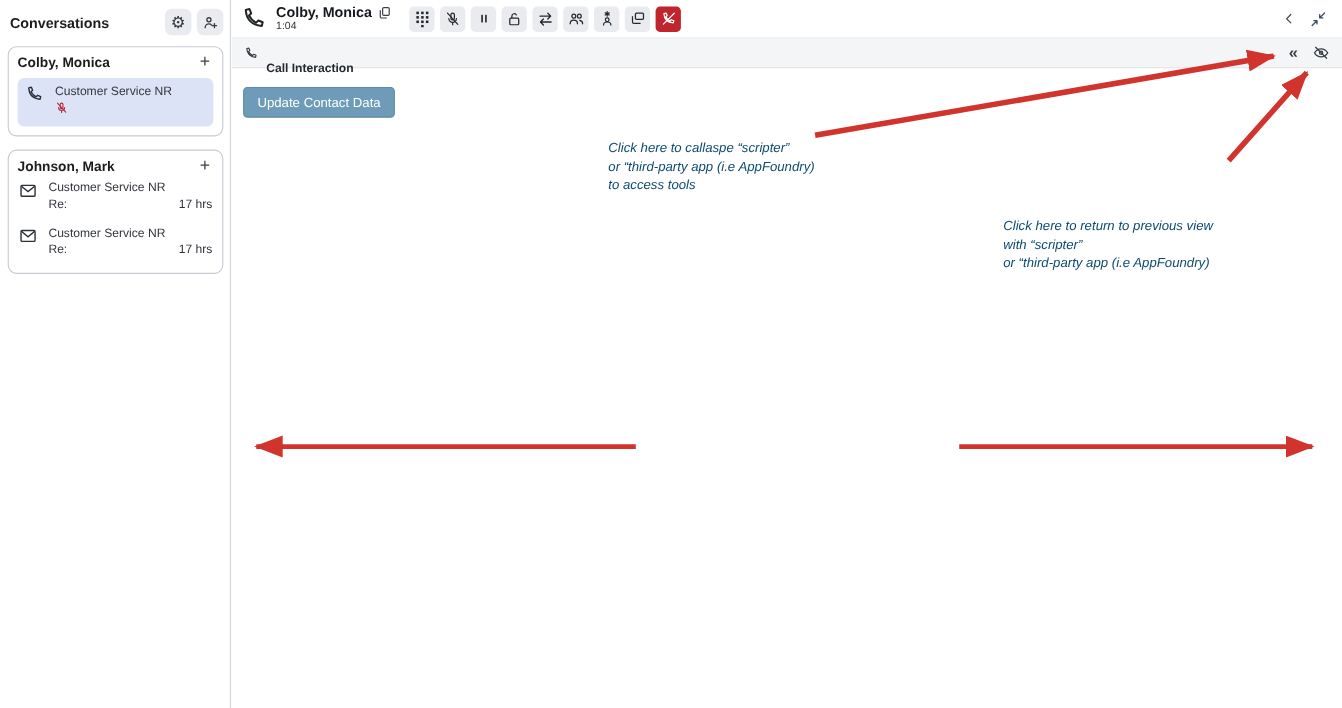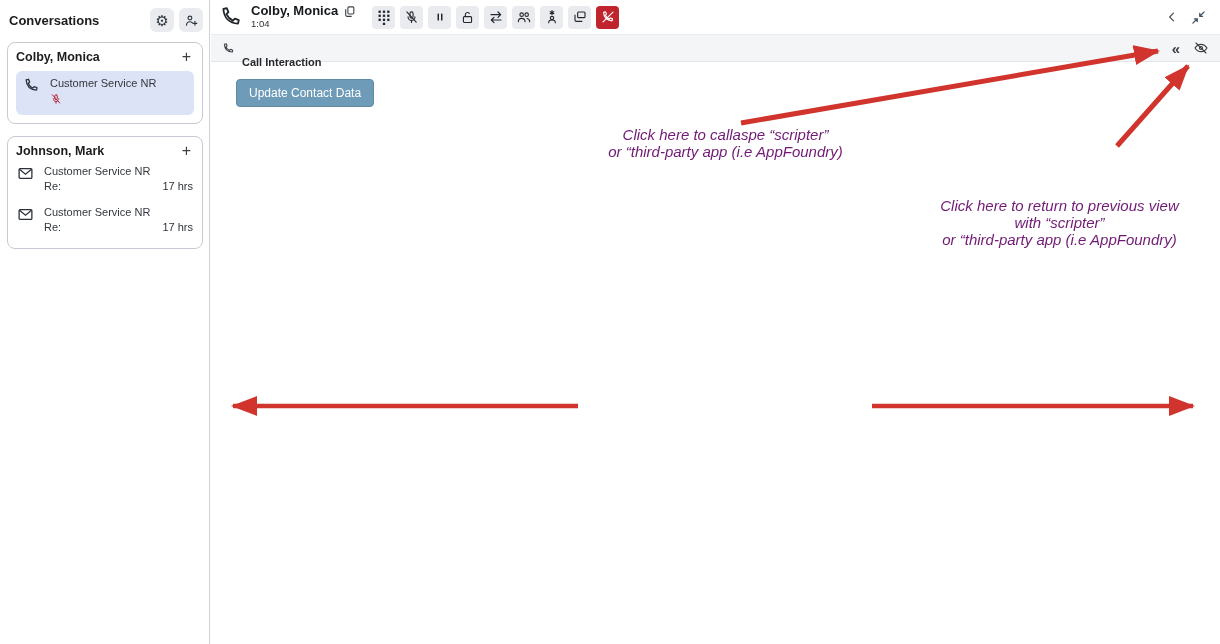--- a/index.html
+++ b/index.html
@@ -42,25 +42,25 @@
   .hdr-right .compress { color:#3c4f63; }
 
   .interaction-bar { height:28px; background:#f4f5f7; border-top:1px solid #ececee; border-bottom:1px solid #e4e6e9; display:flex; align-items:center; padding:0 11px; }
   .ib-phone { color:#3a3f46; display:flex; margin-right:7px; }
   .ib-title { font-size:11px; font-weight:bold; color:#26292e;margin-top:27px; }
   .ib-right { margin-left:auto; display:flex; align-items:center; gap:13px; color:#3a3f46; }
   .ib-collapse { font-size:15px; line-height:1; cursor:pointer; color:#3a3f46; font-weight:bold; }
   .ib-eye { display:flex; cursor:pointer; }
 
   .content { padding:17px 10px; }
-  .update-btn { background:#6d9bb8; border:1px solid #5f8aa6; color:#fff; font-size:12px; font-family:"Liberation Sans",sans-serif; padding:6px 12px; border-radius:4px; cursor:pointer;margin-left:15px; }
+  .update-btn { background:#6d9bb8; border:1px solid #5f8aa6; color:#fff; font-size:12px; font-family:"Liberation Sans",sans-serif; padding:6px 12px; border-radius:4px; cursor:pointer; }
 
   
   .anno-layer { position:absolute; inset:0; pointer-events:none; }
-  .anno-text { position:absolute; font-style:italic; font-size:15px; line-height:17px; color:#701a75; text-align:center; }
+  .anno-text { position:absolute; font-style:italic; font-size:12px; line-height:17px; color:#0c4a6e; }
   .note1 { left:553px; top:126px; width:345px; }
   .note2 { left:912px; top:152px; width:295px;margin-top:45px; }
   .note3 { left:555px; top:395px; width:340px; }
   svg.arrows { position:absolute; left:0; top:0; }
 </style>
 </head>
 <body>
 
 <div class="app">
 
@@ -299,20 +299,21 @@
       </defs>
       <line x1="741" y1="123" x2="1158" y2="51" stroke="#d0342c" stroke-width="5" marker-end="url(#ah)"></line>
       <line x1="1117" y1="146" x2="1188" y2="66" stroke="#d0342c" stroke-width="5" marker-end="url(#ah)"></line>
       <line x1="578" y1="406" x2="233" y2="406" stroke="#d0342c" stroke-width="4.5" marker-end="url(#ah)"></line>
       <line x1="872" y1="406" x2="1193" y2="406" stroke="#d0342c" stroke-width="4.5" marker-end="url(#ah)"></line>
     </svg>
 
     <div class="anno-text note1">
       <div>Click here to callaspe “scripter”</div>
       <div>or  “third-party app (i.e AppFoundry)</div>
+      <div>to access tools</div>
     </div>
 
     <div class="anno-text note2">
       <div>Click here to return to previous view</div>
       <div>with “scripter”</div>
       <div>or  “third-party app (i.e AppFoundry)</div>
     </div>
 
   </div>
 

